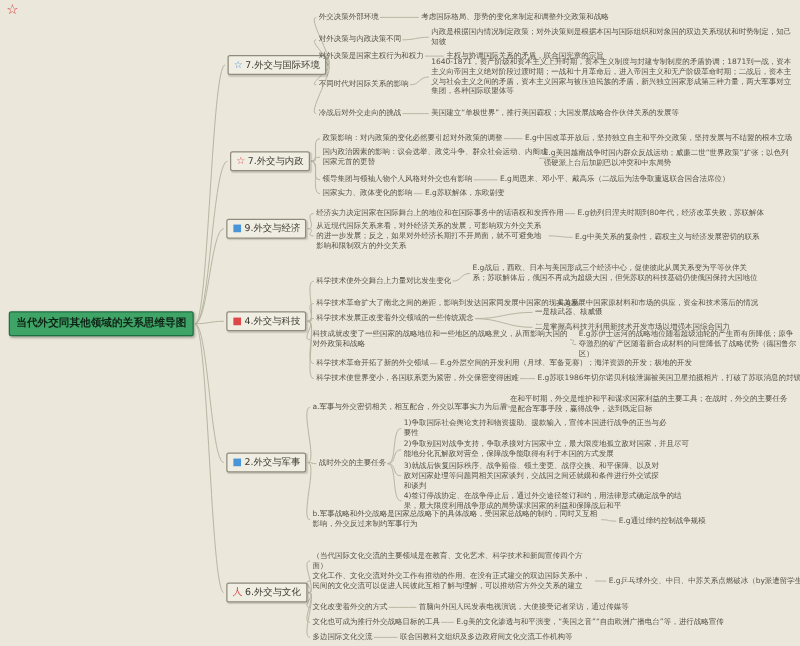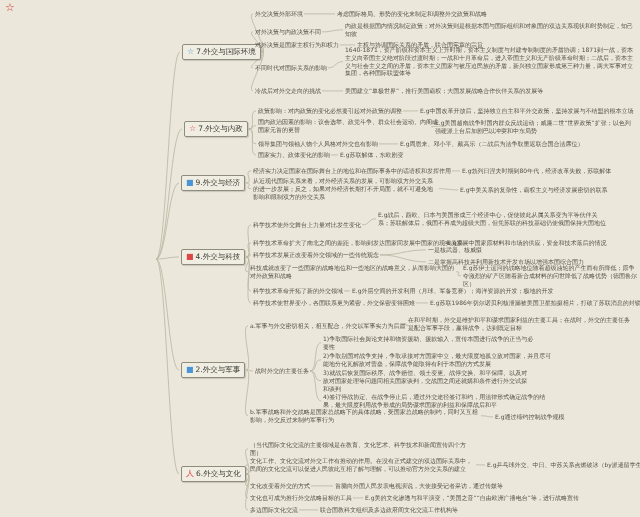--- a/index.html
+++ b/index.html
@@ -81,20 +81,21 @@
       <path d="M246.65625,474 C254.65625,474 240,485.8984375 248,485.8984375"></path>
       <path d="M311,485.8984375 C320.9,485.8984375 323.1,485.8984375 333,485.8984375"></path>
       <path d="M246.65625,474 C254.65625,474 240,497.8984375 248,497.8984375"></path>
       <path d="M353,497.8984375 C361,497.8984375 355,497.8984375 363,497.8984375"></path>
       <path d="M246.65625,474 C254.65625,474 240,509.8984375 248,509.8984375"></path>
       <path d="M299,509.8984375 C307.55,509.8984375 309.45,509.8984375 318,509.8984375"></path>
     </svg>
 
   <div class="corner">☆</div>
 
+  <div id="root">当代外交同其他领域的关系思维导图</div>
 
   <div class="branch" id="b1" style="left:182px;top:44px">
     <span class="bicon icon-blue">☆</span>
     <span>7.外交与国际环境</span>
   </div>
   <div class="lbl" id="b1c1" style="left:255px;top:10px">外交决策外部环境</div>
   <div class="note" id="b1c1n" style="left:337px;top:10px">考虑国际格局、形势的变化来制定和调整外交政策和战略</div>
   <div class="lbl" id="b1c2" style="left:255px;top:28px">对外决策与内政决策不同</div>
   <div class="note wrap" id="b1c2n" style="left:345px;top:22px;width:292px">内政是根据国内情况制定政策；对外决策则是根据本国与国际组织和对象国的双边关系现状和时势制定，知己知彼</div>
   <div class="lbl" id="b1c3" style="left:255px;top:41px">对外决策是国家主权行为和权力</div>

